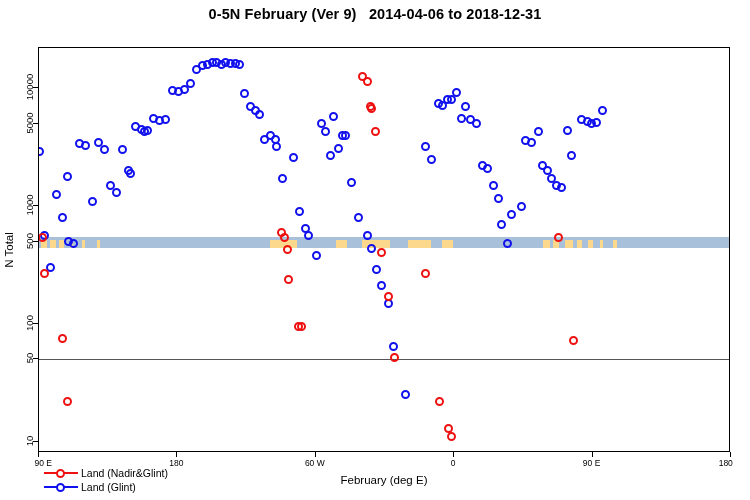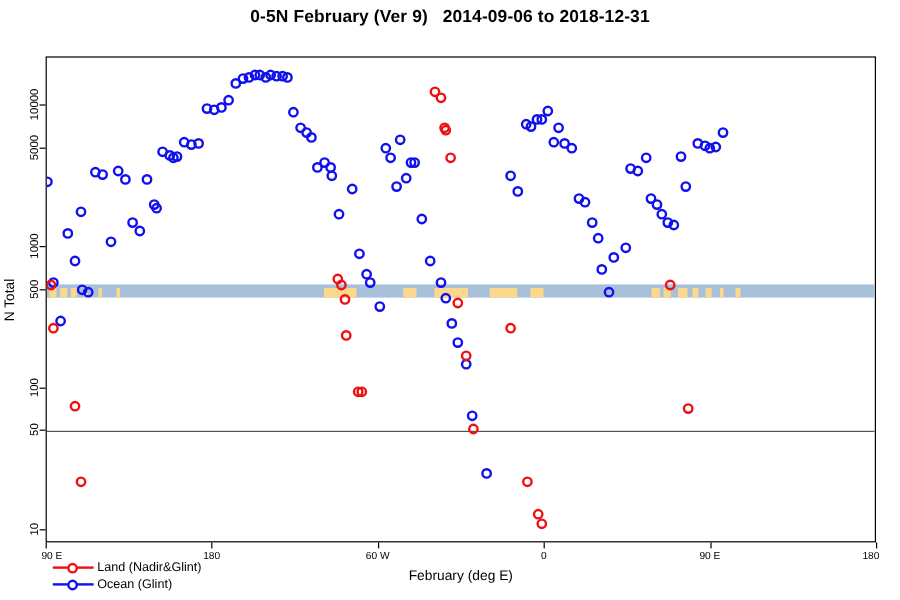--- a/index.html
+++ b/index.html
@@ -48,21 +48,21 @@
   .legend-line{position:absolute;top:5px;left:0;width:34px;height:2px;}
   .legend-dot{position:absolute;top:2px;left:12px;width:9px;height:9px;
     border-radius:50%;box-sizing:border-box;border:2.1px solid;background:#fff;}
   .legend-text{font-size:10.5px;white-space:nowrap;}
 </style>
 </head>
 <body>
 
 <div id="figure">
 
-  <div id="chart-title">0-5N February (Ver 9)   2014-09-06 to 2018-12-31</div>
+  <div id="chart-title">0-5N February (Ver 9)   2014-04-06 to 2018-12-31</div>
 
   <div id="y-axis-title">
     <span>N Total</span>
   </div>
 
   <div id="x-axis-title">February (deg E)</div>
 
   <div id="plot-area">
     <div id="plot-clip">
         <div class="refline" style="top: 311.281px; background: rgb(85, 85, 85);"></div>
@@ -253,17 +253,17 @@
           <div class="legend-line" style="background: rgb(238, 17, 17);"></div>
           <div class="legend-dot" style="border-color: rgb(238, 17, 17);"></div>
         </div>
         <div class="legend-text">Land (Nadir&amp;Glint)</div>
       </div>
       <div class="legend-row">
         <div class="legend-sym">
           <div class="legend-line" style="background: rgb(17, 17, 238);"></div>
           <div class="legend-dot" style="border-color: rgb(17, 17, 238);"></div>
         </div>
-        <div class="legend-text">Ocean (Glint)</div>
+        <div class="legend-text">Land (Glint)</div>
       </div>
     </div>
 
 </div>
 
 </body></html>

